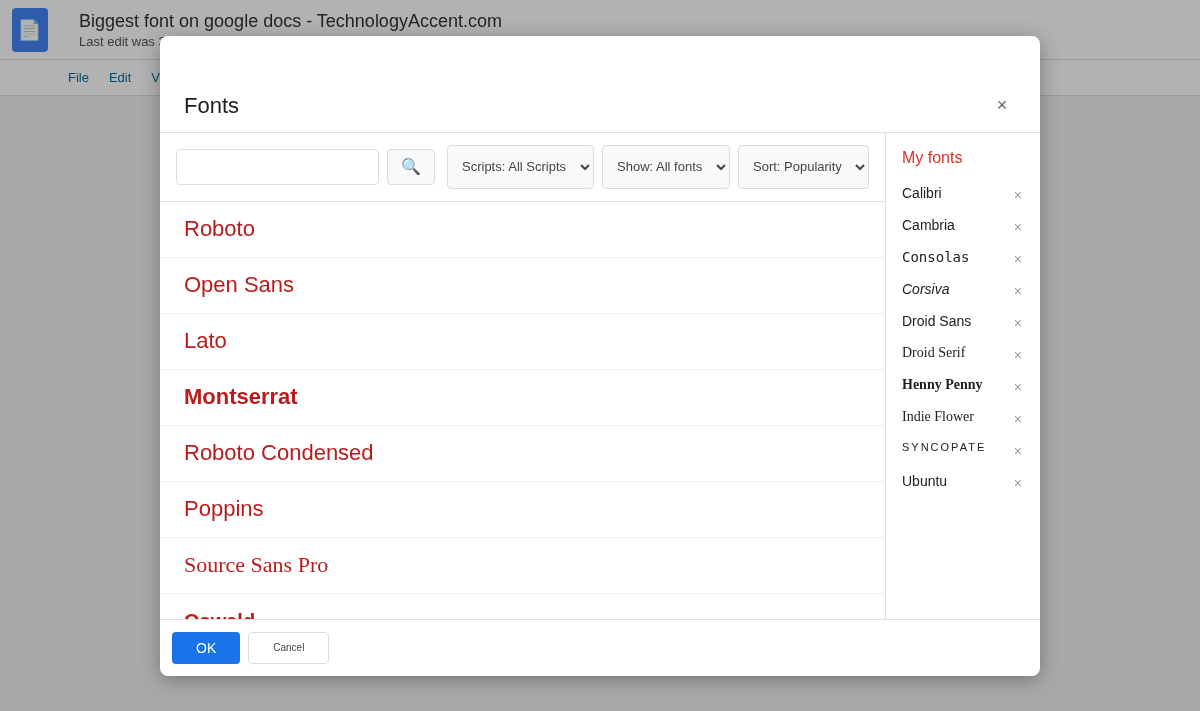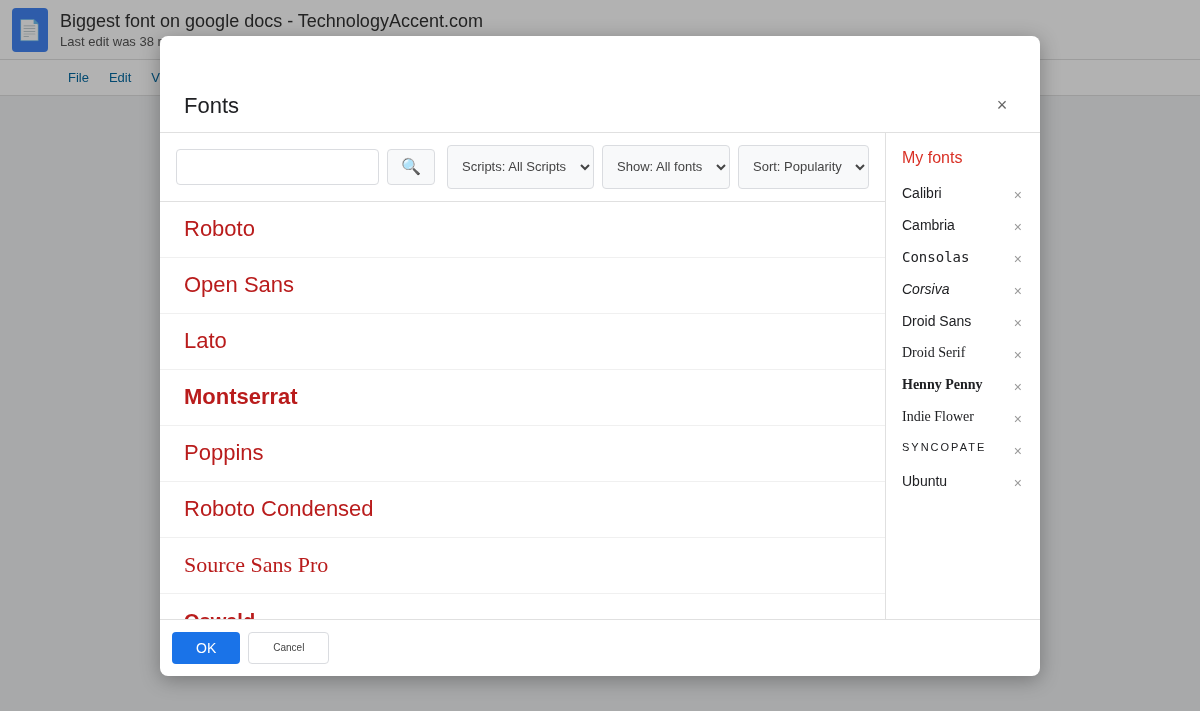--- a/index.html
+++ b/index.html
@@ -38,20 +38,21 @@
       align-items: center;
       justify-content: center;
       color: white;
       font-size: 20px;
       font-weight: bold;
       flex-shrink: 0;
     }
 
     .docs-title-info {
       flex: 1;
+      margin-left: 19px;
     }
 
     .docs-title-name {
       font-size: 18px;
       color: #333;
     }
 
     .docs-toolbar-row {
       display: flex;
       gap: 16px;
@@ -339,22 +340,22 @@
               <option>Sort: Popularity</option>
             </select>
           </div>
         </div>
 
         <div class="font-items-list">
           <div class="font-item font-item-roboto">Roboto</div>
           <div class="font-item font-item-opensans">Open Sans</div>
           <div class="font-item font-item-lato">Lato</div>
           <div class="font-item font-item-montserrat">Montserrat</div>
+          <div class="font-item font-item-robotocondensed">Roboto Condensed</div>
           <div class="font-item font-item-poppins">Poppins</div>
-          <div class="font-item font-item-robotocondensed">Roboto Condensed</div>
           <div class="font-item font-item-sourcesanspro">Source Sans Pro</div>
           <div class="font-item font-item-oswald" style="font-size:20px; font-weight:600;">Oswald</div>
         </div>
       </div>
 
       <div class="my-fonts-panel">
         <div class="my-fonts-title">My fonts</div>
 
         <div class="my-font-item">
           <span>Calibri</span>

